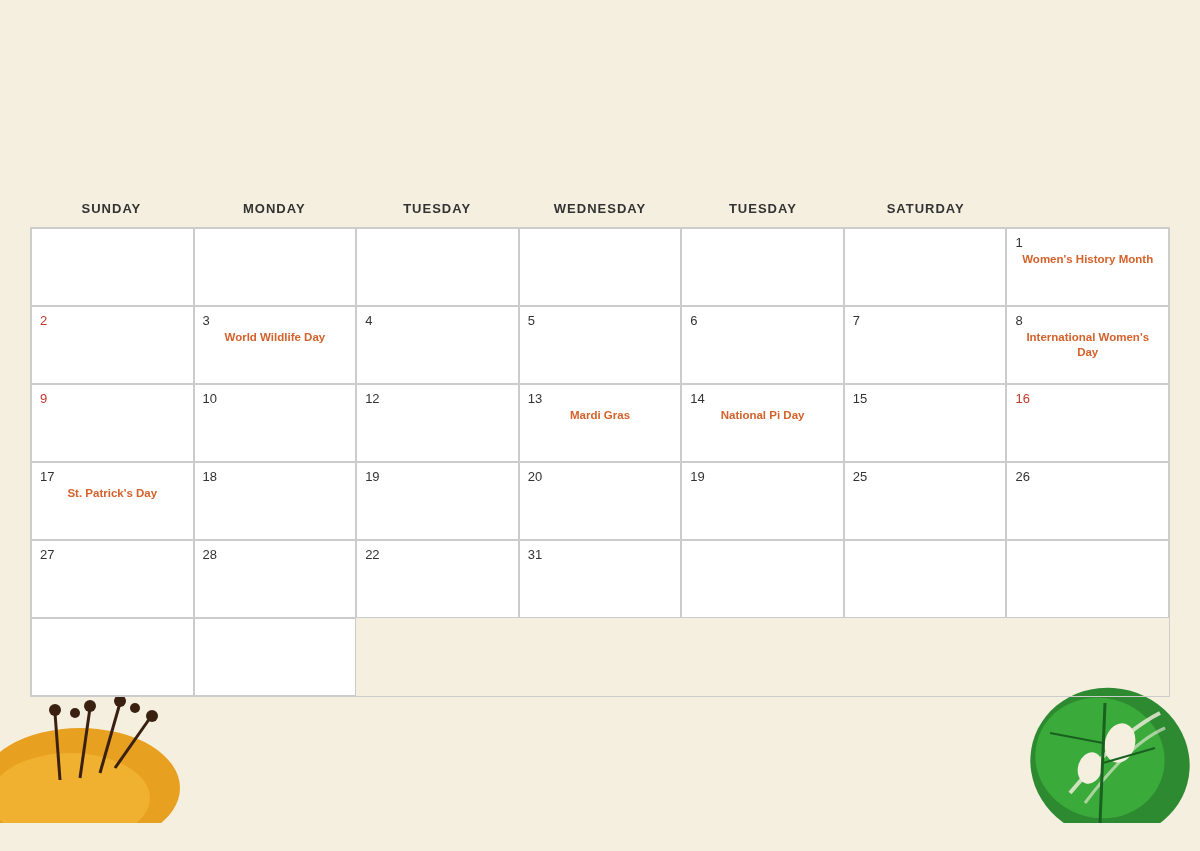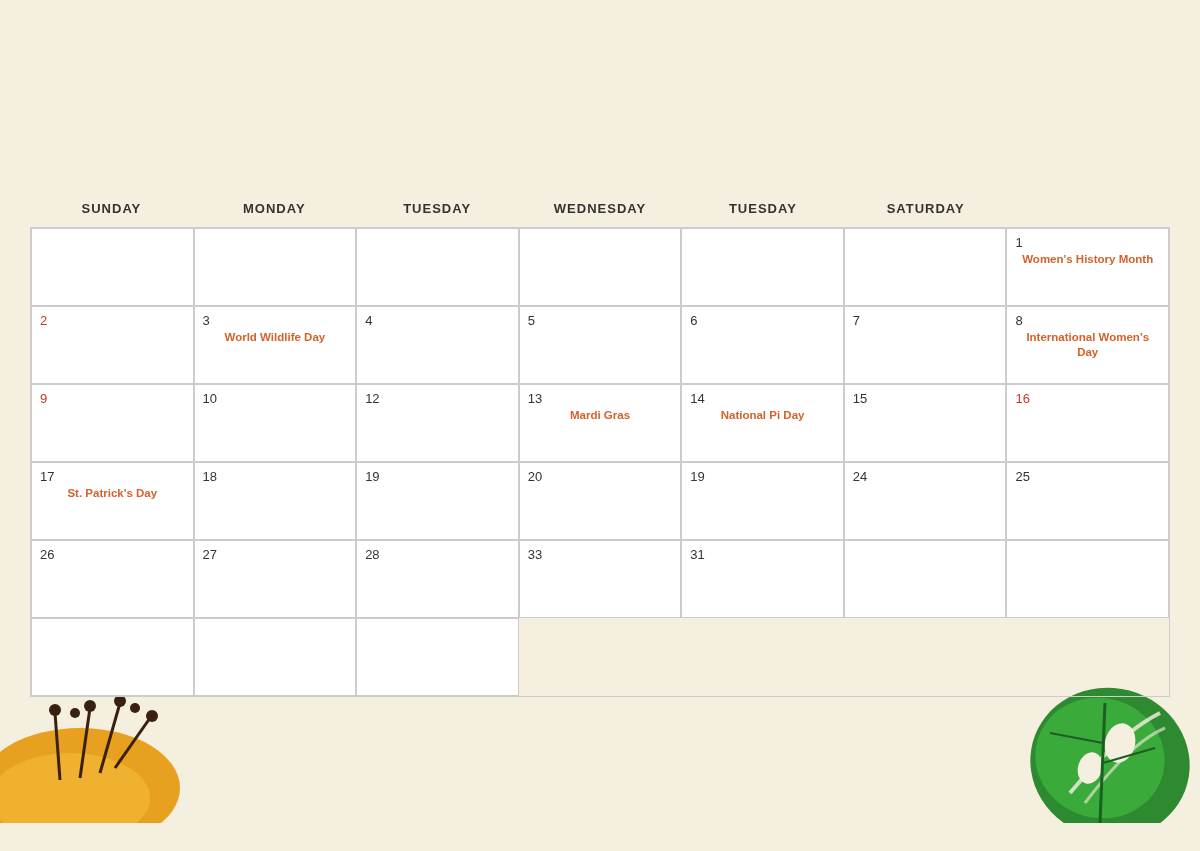--- a/index.html
+++ b/index.html
@@ -284,36 +284,33 @@
       <div class="cal-cell">
         <span class="cell-date">19</span>
       </div>
       <div class="cal-cell">
         <span class="cell-date">20</span>
       </div>
       <div class="cal-cell">
         <span class="cell-date">19</span>
       </div>
       <div class="cal-cell">
-        <span class="cell-date">24</span>
-      </div>
-      <div class="cal-cell">
         <span class="cell-date">25</span>
       </div>
       <div class="cal-cell">
         <span class="cell-date">26</span>
       </div>
       <div class="cal-cell">
         <span class="cell-date">27</span>
       </div>
       <div class="cal-cell">
         <span class="cell-date">28</span>
       </div>
       <div class="cal-cell">
-        <span class="cell-date">33</span>
+        <span class="cell-date">22</span>
       </div>
       <div class="cal-cell">
         <span class="cell-date">31</span>
       </div>
       <div class="cal-cell empty"></div>
       <div class="cal-cell empty"></div>
       <div class="cal-cell empty"></div>
       <div class="cal-cell empty"></div>
       <div class="cal-cell empty"></div>
     </div>

